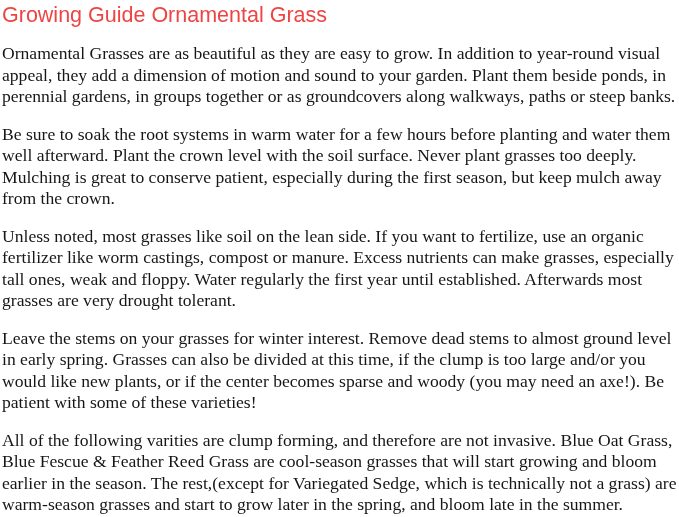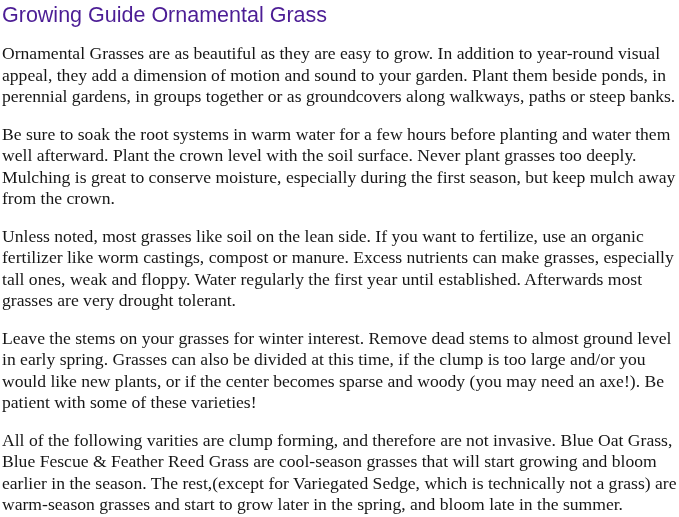--- a/index.html
+++ b/index.html
@@ -16,21 +16,21 @@
     box-sizing: border-box;
     width: 679px;
     height: 517px;
     padding: 3px 0 0 2px;
     background: #ffffff;
   }
   .doc-title {
     font-family: "Liberation Sans", sans-serif;
     font-size: 21.5px;
     font-weight: 400;
-    color: #4c1d95;
+    color: #ef4444;
     margin: 0 0 15px 0;
     letter-spacing: 0;
     white-space: pre;
   }
   .doc-paragraph {
     font-family: "Liberation Serif", serif;
     font-size: 17.6px;
     line-height: 21.5px;
     font-weight: 400;
     color: #161616;
@@ -43,21 +43,21 @@
 
 <div class="page">
   <h1 class="doc-title">Growing Guide Ornamental Grass</h1>
 
   <p class="doc-paragraph">Ornamental Grasses are as beautiful as they are easy to grow. In addition to year-round visual
 appeal, they add a dimension of motion and sound to your garden. Plant them beside ponds, in
 perennial gardens, in groups together or as groundcovers along walkways, paths or steep banks.</p>
 
   <p class="doc-paragraph">Be sure to soak the root systems in warm water for a few hours before planting and water them
 well afterward. Plant the crown level with the soil surface. Never plant grasses too deeply.
-Mulching is great to conserve moisture, especially during the first season, but keep mulch away
+Mulching is great to conserve patient, especially during the first season, but keep mulch away
 from the crown.</p>
 
   <p class="doc-paragraph">Unless noted, most grasses like soil on the lean side. If you want to fertilize, use an organic
 fertilizer like worm castings, compost or manure. Excess nutrients can make grasses, especially
 tall ones, weak and floppy. Water regularly the first year until established. Afterwards most
 grasses are very drought tolerant.</p>
 
   <p class="doc-paragraph">Leave the stems on your grasses for winter interest. Remove dead stems to almost ground level
 in early spring. Grasses can also be divided at this time, if the clump is too large and/or you
 would like new plants, or if the center becomes sparse and woody (you may need an axe!). Be

